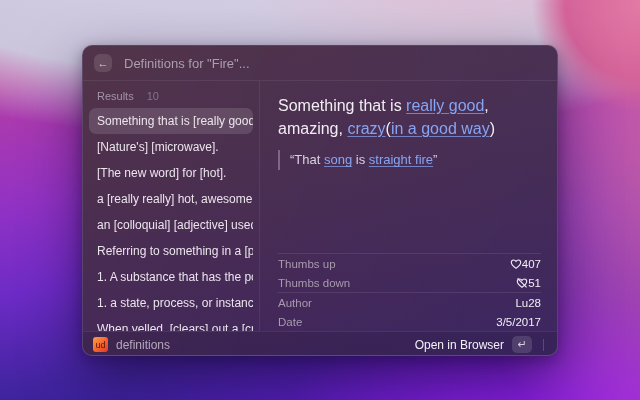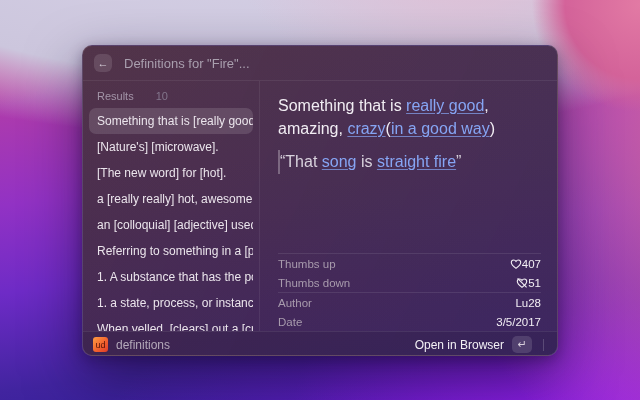--- a/index.html
+++ b/index.html
@@ -37,34 +37,34 @@
   .back-btn { width:18px; height:18px; border-radius:6px; background:rgba(255,255,255,0.12);
     display:flex; align-items:center; justify-content:center; color:#d9d2dd; font-size:11px;
     cursor:default; flex:none; }
   .win-title { margin-left:12px; font-size:13px; color:#a99fae; white-space:nowrap; overflow:hidden; }
 
   
   .win-body { display:flex; height:250px; }
 
   .list-pane { width:177px; flex:none; border-right:1px solid rgba(255,255,255,0.07);
     overflow:hidden; display:flex; flex-direction:column; }
-  .results-header { display:flex; gap:22px; padding:9px 14px 5px; font-size:11px; }
+  .results-header { display:flex; gap:13px; padding:9px 14px 5px; font-size:11px; }
   .results-label { color:#a395a8; }
   .results-count { color:#83768c; }
   .result-list { list-style:none; padding:1px 6px 0; }
   .result-item { height:26px; line-height:26px; padding:0 8px; font-size:12px; color:#ebe5ec;
     white-space:nowrap; overflow:hidden; border-radius:7px; }
   .result-item.selected { background:rgba(255,255,255,0.13); }
 
   .detail-pane { flex:1; display:flex; flex-direction:column; padding:13px 16px 0 18px; overflow:hidden; }
   .definition { font-size:16px; line-height:1.45; color:#f1edf3; }
   .definition .link, .quote .link { color:#86a5f4; text-decoration:underline;
     text-decoration-color:rgba(134,165,244,0.7); text-underline-offset:2px; cursor:default; }
-  .quote { margin-top:10px; border-left:2px solid rgba(255,255,255,0.28);
-    font-size:16px; line-height:1.5; color:#d9d2dd; }
+  .quote { margin-top:10px; padding-left:10px; border-left:2px solid rgba(255,255,255,0.28);
+    font-size:13px; line-height:1.5; color:#d9d2dd; }
   .detail-spacer { flex:1; }
 
   .metadata { }
   .meta-divider { border-top:1px solid rgba(255,255,255,0.09); }
   .meta-row { height:19px; display:flex; align-items:center; justify-content:space-between;
     font-size:11.5px; }
   .meta-label { color:#a89bad; }
   .meta-value { color:#f2eef4; display:flex; }
   .meta-icon { display:inline-flex; }
 

